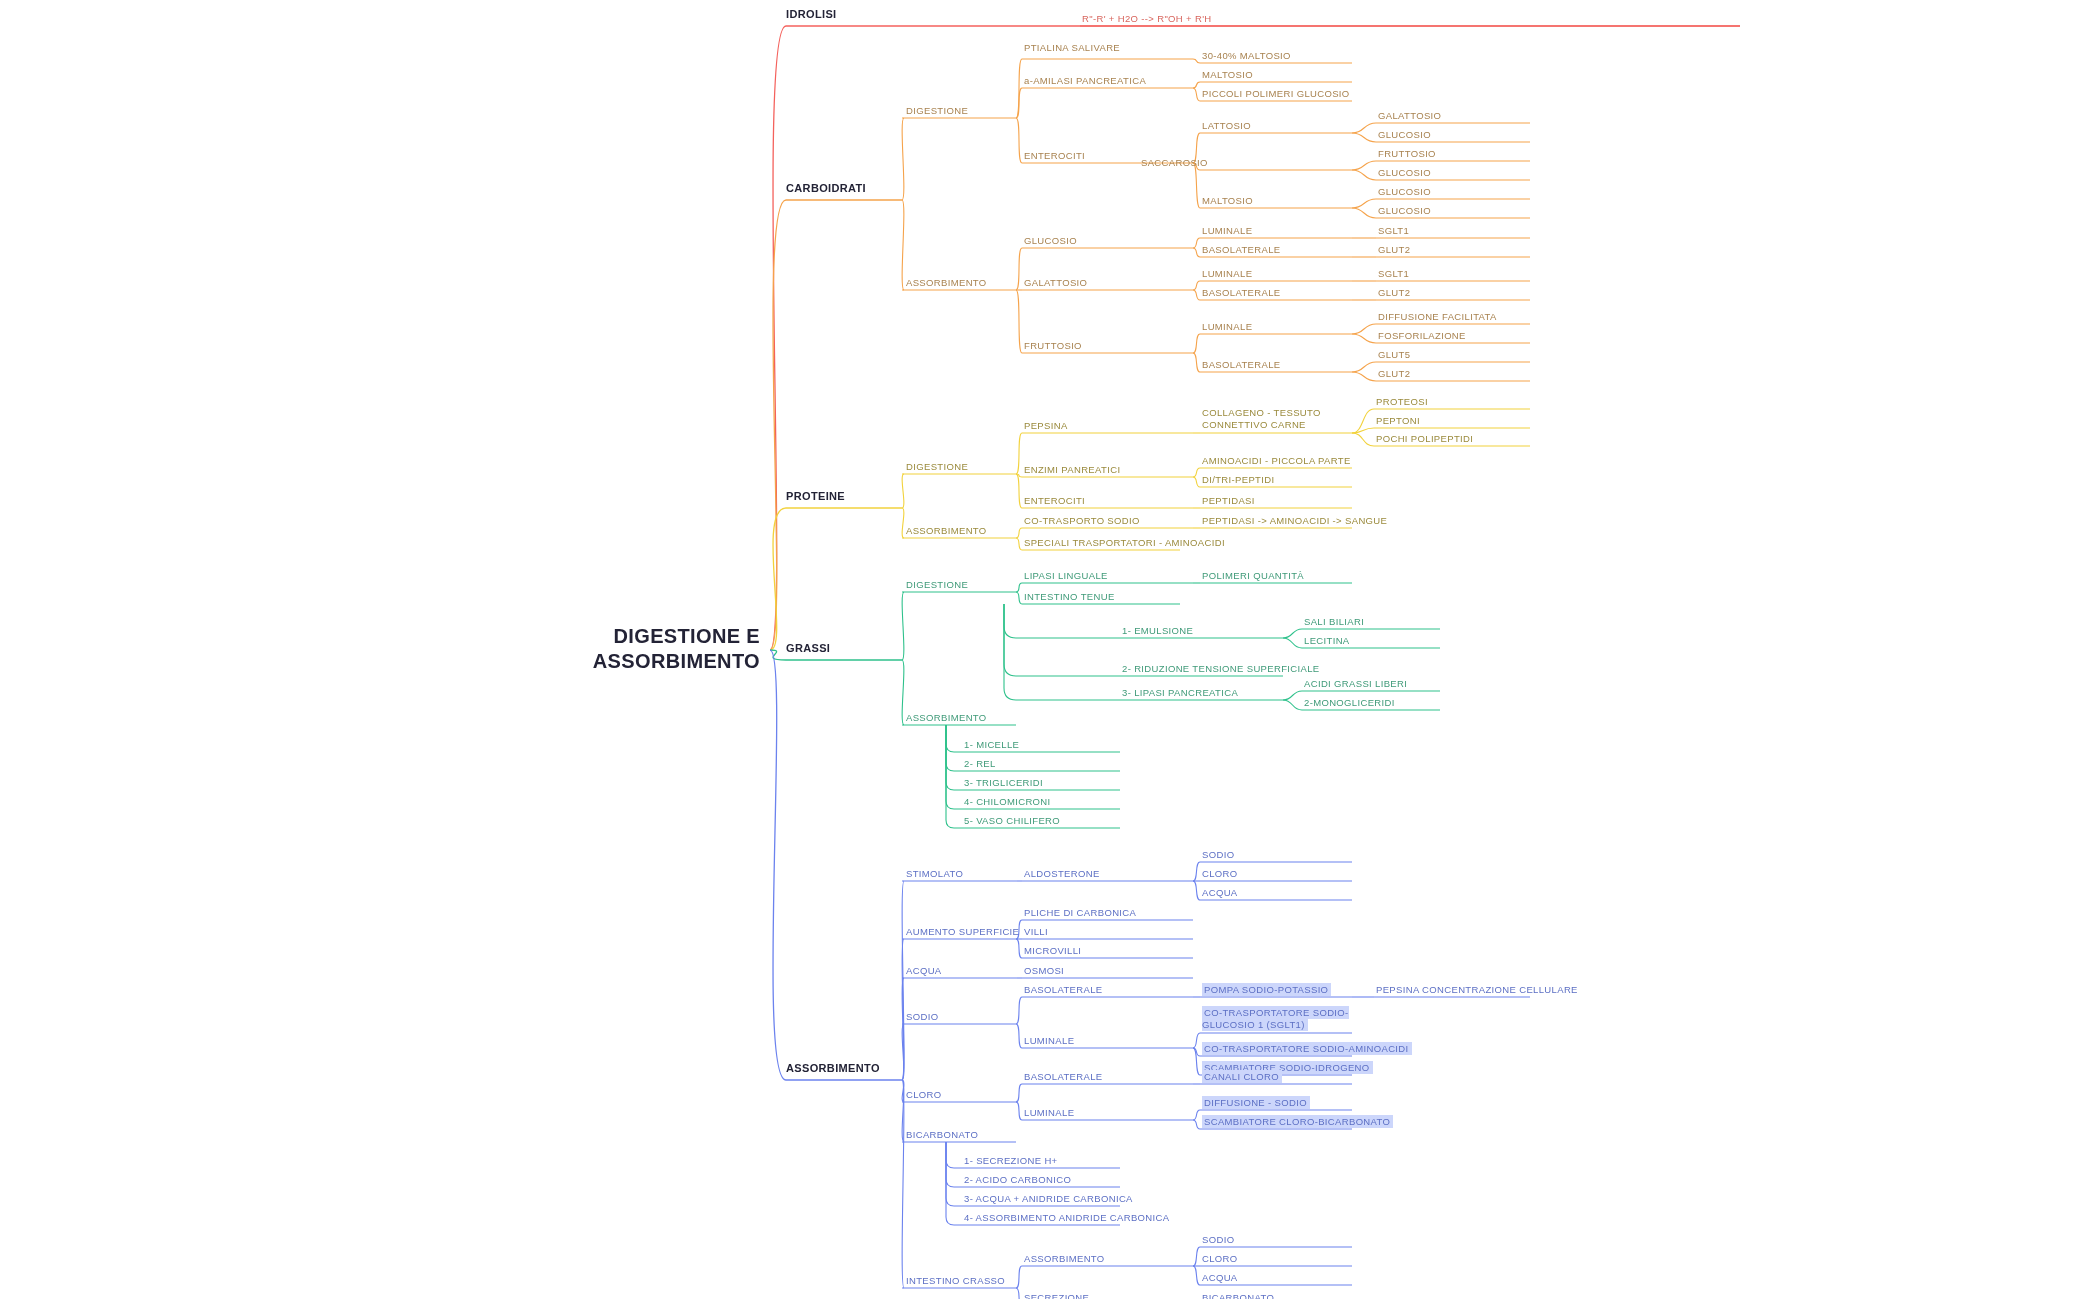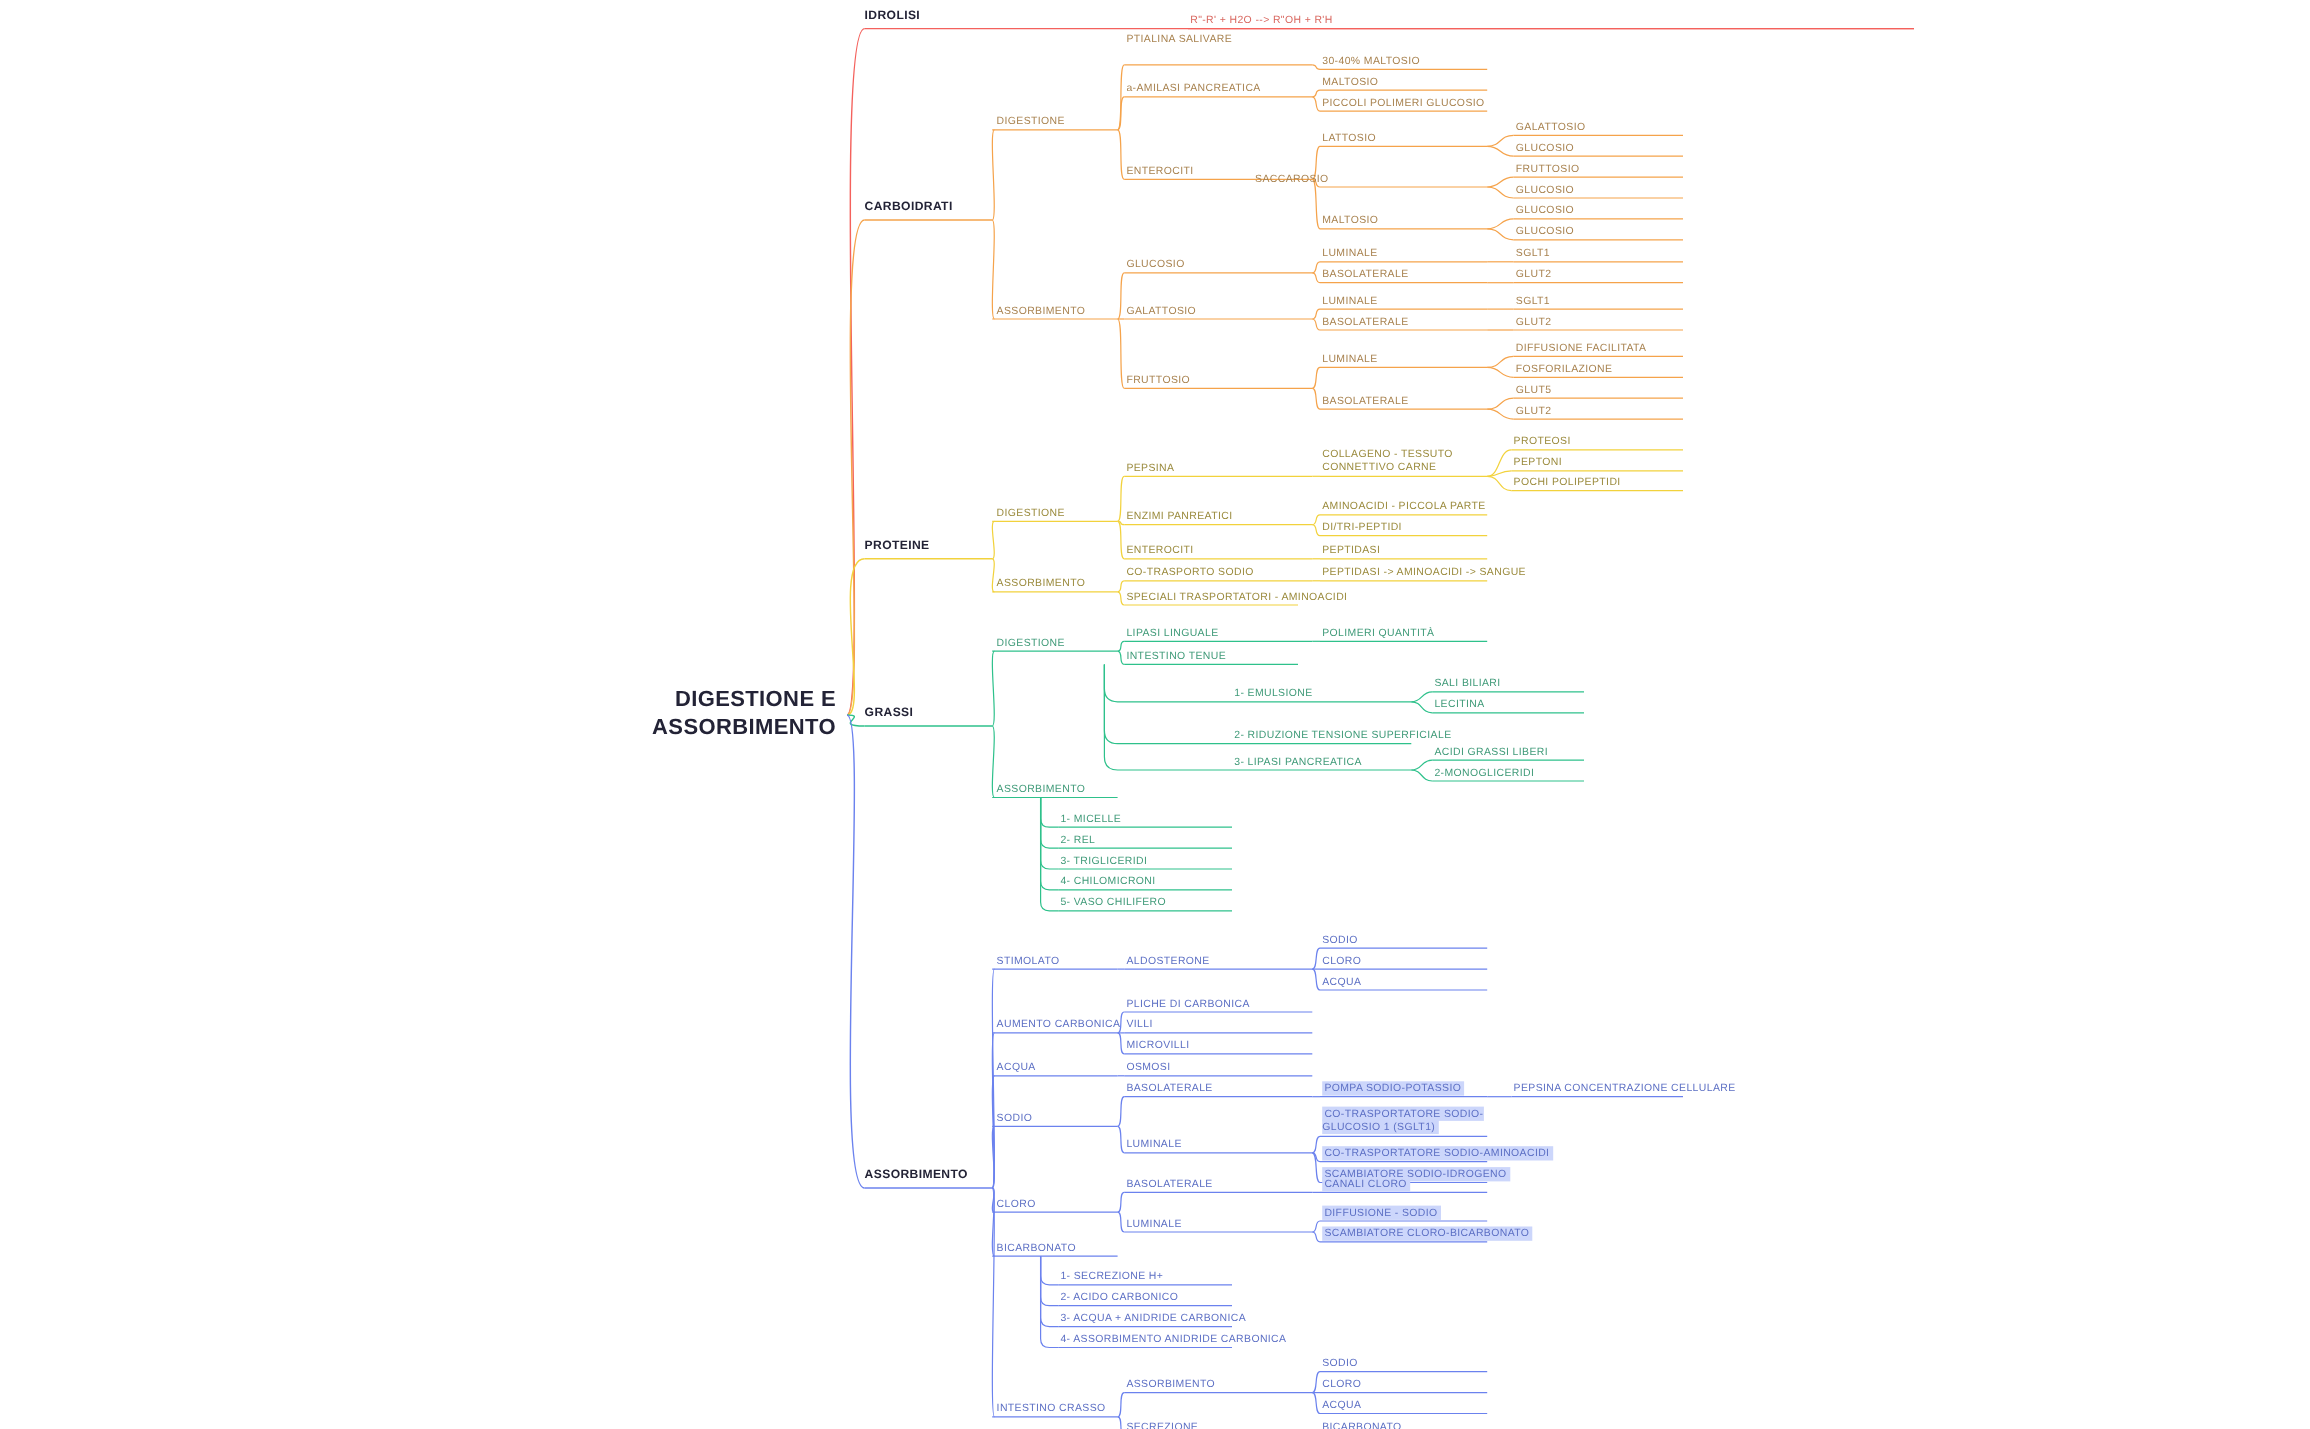--- a/index.html
+++ b/index.html
@@ -243,21 +243,21 @@
       <div class="node root" style="width: 200px; white-space: pre-line; left: 560px; top: 624px;">DIGESTIONE E
 ASSORBIMENTO</div>
       <div class="node lvl1" style="left: 786px; color: rgb(35, 35, 54); top: 8px;">IDROLISI</div>
       <div class="node lvl1" style="left: 786px; color: rgb(35, 35, 54); top: 182px;">CARBOIDRATI</div>
       <div class="node lvl1" style="left: 786px; color: rgb(35, 35, 54); top: 490px;">PROTEINE</div>
       <div class="node lvl1" style="left: 786px; color: rgb(35, 35, 54); top: 642px;">GRASSI</div>
       <div class="node lvl1" style="left: 786px; color: rgb(35, 35, 54); top: 1062px;">ASSORBIMENTO</div>
       <div class="node lvl2" style="left: 1082px; color: rgb(216, 102, 94); top: 13px;">R"-R' + H2O --&gt; R"OH + R'H</div>
       <div class="node lvl2" style="left: 906px; color: rgb(168, 130, 79); top: 105px;">DIGESTIONE</div>
       <div class="node lvl2" style="left: 906px; color: rgb(168, 130, 79); top: 277px;">ASSORBIMENTO</div>
-      <div class="node lvl3" style="left: 1024px; color: rgb(168, 130, 79); top: 30px; text-align: center;">PTIALINA SALIVARE</div>
+      <div class="node lvl3" style="left: 1024px; color: rgb(168, 130, 79); top: 42px; text-align: center;">PTIALINA SALIVARE</div>
       <div class="node lvl3" style="left: 1024px; color: rgb(168, 130, 79); top: 75px;">a-AMILASI PANCREATICA</div>
       <div class="node lvl3" style="left: 1024px; color: rgb(168, 130, 79); top: 150px;">ENTEROCITI</div>
       <div class="node lvl4" style="left: 1202px; color: rgb(168, 130, 79); top: 50px;">30-40% MALTOSIO</div>
       <div class="node lvl4" style="left: 1202px; color: rgb(168, 130, 79); top: 69px;">MALTOSIO</div>
       <div class="node lvl4" style="left: 1202px; color: rgb(168, 130, 79); top: 88px;">PICCOLI POLIMERI GLUCOSIO</div>
       <div class="node lvl4" style="left: 1202px; color: rgb(168, 130, 79); top: 120px;">LATTOSIO</div>
       <div class="node lvl4" style="left: 1141px; color: rgb(168, 130, 79); top: 157px;">SACCAROSIO</div>
       <div class="node lvl4" style="left: 1202px; color: rgb(168, 130, 79); top: 195px;">MALTOSIO</div>
       <div class="node lvl5" style="left: 1378px; color: rgb(168, 130, 79); top: 110px;">GALATTOSIO</div>
       <div class="node lvl5" style="left: 1378px; color: rgb(168, 130, 79); top: 129px;">GLUCOSIO</div>
@@ -308,21 +308,21 @@
       <div class="node lvl5" style="left: 1304px; color: rgb(63, 154, 120); top: 616px;">SALI BILIARI</div>
       <div class="node lvl5" style="left: 1304px; color: rgb(63, 154, 120); top: 635px;">LECITINA</div>
       <div class="node lvl5" style="left: 1304px; color: rgb(63, 154, 120); top: 678px;">ACIDI GRASSI LIBERI</div>
       <div class="node lvl5" style="left: 1304px; color: rgb(63, 154, 120); top: 697px;">2-MONOGLICERIDI</div>
       <div class="node lvl4" style="left: 964px; color: rgb(63, 154, 120); top: 739px;">1- MICELLE</div>
       <div class="node lvl4" style="left: 964px; color: rgb(63, 154, 120); top: 758px;">2- REL</div>
       <div class="node lvl4" style="left: 964px; color: rgb(63, 154, 120); top: 777px;">3- TRIGLICERIDI</div>
       <div class="node lvl4" style="left: 964px; color: rgb(63, 154, 120); top: 796px;">4- CHILOMICRONI</div>
       <div class="node lvl4" style="left: 964px; color: rgb(63, 154, 120); top: 815px;">5- VASO CHILIFERO</div>
       <div class="node lvl2" style="left: 906px; color: rgb(92, 111, 196); top: 868px;">STIMOLATO</div>
-      <div class="node lvl2" style="left: 906px; color: rgb(92, 111, 196); top: 926px;">AUMENTO CARBONICA</div>
+      <div class="node lvl2" style="left: 906px; color: rgb(92, 111, 196); top: 926px;">AUMENTO SUPERFICIE</div>
       <div class="node lvl2" style="left: 906px; color: rgb(92, 111, 196); top: 965px;">ACQUA</div>
       <div class="node lvl2" style="left: 906px; color: rgb(92, 111, 196); top: 1011px;">SODIO</div>
       <div class="node lvl2" style="left: 906px; color: rgb(92, 111, 196); top: 1089px;">CLORO</div>
       <div class="node lvl2" style="left: 906px; color: rgb(92, 111, 196); top: 1129px;">BICARBONATO</div>
       <div class="node lvl2" style="left: 906px; color: rgb(92, 111, 196); top: 1275px;">INTESTINO CRASSO</div>
       <div class="node lvl3" style="left: 1024px; color: rgb(92, 111, 196); top: 868px;">ALDOSTERONE</div>
       <div class="node lvl4" style="left: 1202px; color: rgb(92, 111, 196); top: 849px;">SODIO</div>
       <div class="node lvl4" style="left: 1202px; color: rgb(92, 111, 196); top: 868px;">CLORO</div>
       <div class="node lvl4" style="left: 1202px; color: rgb(92, 111, 196); top: 887px;">ACQUA</div>
       <div class="node lvl3" style="left: 1024px; color: rgb(92, 111, 196); top: 907px;">PLICHE DI CARBONICA</div>

